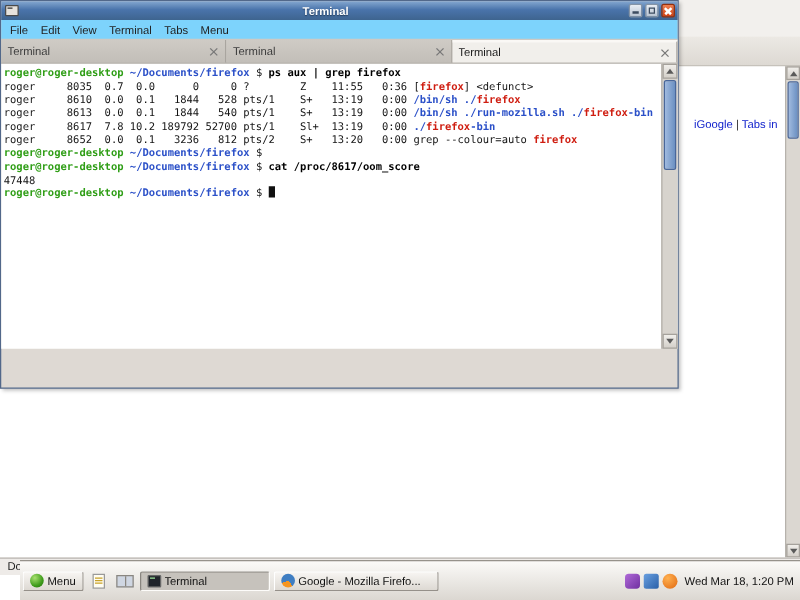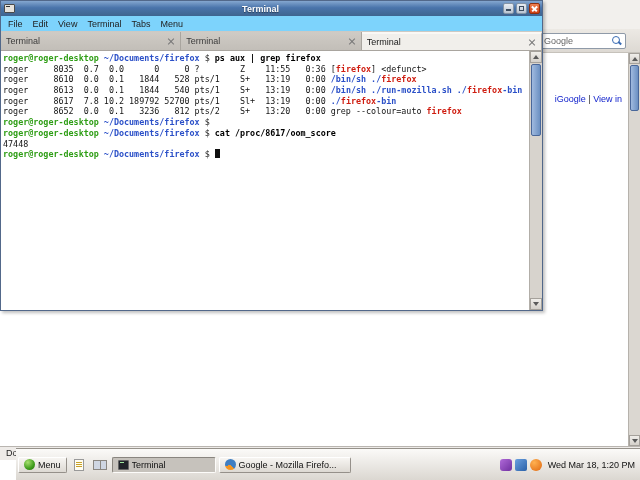--- a/index.html
+++ b/index.html
@@ -45,21 +45,21 @@
   .menubar{height:16px;background:#7dd3fc;border-bottom:1px solid #cdc9c3;display:flex;align-items:center;padding-left:2px}
   .menu-item{padding:1px 5px;font-size:9px;color:#222;cursor:default}
   .tabbar{height:19px;background:#c7c3bd;display:flex;border-bottom:1px solid #a9a59f}
   .tab{width:181px;display:flex;align-items:center;gap:3px;padding:0 5px;font-size:9px;color:#3c3c3c;border-right:1px solid #a9a59f;background:linear-gradient(#cfcbc5,#c2beb8)}
   .tab.active{background:#f1efeb;color:#1a1a1a;border-top:2px solid #faf8f5}
   .tab-label{flex:1;text-align:left;white-space:nowrap;overflow:hidden}
   .tab-close{position:relative;width:8px;height:8px;flex:none;cursor:pointer}
   .tab-close::before,.tab-close::after{content:'';position:absolute;left:0;top:3.5px;width:8px;height:1px;background:#777}
   .tab-close::before{transform:rotate(45deg)}
   .tab-close::after{transform:rotate(-45deg)}
-  .screen-area{position:relative;height:259px;background:#fff}
+  .screen-area{position:relative;height:228px;background:#fff}
   .termtext{position:absolute;left:0;top:0;bottom:0;right:13px;padding:2px 0 0 2px;font-family:"DejaVu Sans Mono",monospace;font-size:8.4px;line-height:10.7px;white-space:pre;overflow:hidden;color:#141414}
   .tline{height:10.7px}
   .sg{color:#2f9e16;font-weight:bold}
   .sb{color:#2b50c8;font-weight:bold}
   .sr{color:#cf1d10;font-weight:bold}
   .sc{color:#000;font-weight:bold}
   .cursor{display:inline-block;width:5px;height:9px;background:#101010;vertical-align:-1px}
   .sbar{position:absolute;right:0;top:0;bottom:0;width:13px;background:#d7d3cd;border-left:1px solid #b2aea8}
   .sb-btn{position:absolute;left:0;right:0;height:12px;background:linear-gradient(#f0eeea,#d4d0ca);border:1px solid #a5a19b}
   .sb-btn.up{top:0}.sb-btn.down{bottom:0}
@@ -93,28 +93,24 @@
   .clock{font-size:9px;color:#111;padding:0 3px;white-space:nowrap}
 </style>
 </head>
 <body>
 
 <div id="screen">
 
   <div class="browser">
     <div class="ff-top"></div>
     <div class="ff-toolbar"></div>
-    <div class="searchbox">
-      <span class="search-text">Google</span>
-      <span class="mag-icon"></span>
-    </div>
     <div class="ff-links">
       <a>iGoogle</a>
       <span>|</span>
-      <a>View in</a>
+      <a>Tabs in</a>
     </div>
     <div class="ff-scroll">
       <div class="ff-sb-btn up"></div>
       <div class="ff-thumb"></div>
       <div class="ff-sb-btn down"></div>
     </div>
     <div class="ff-status">
       <span>Done</span>
     </div>
   </div>

